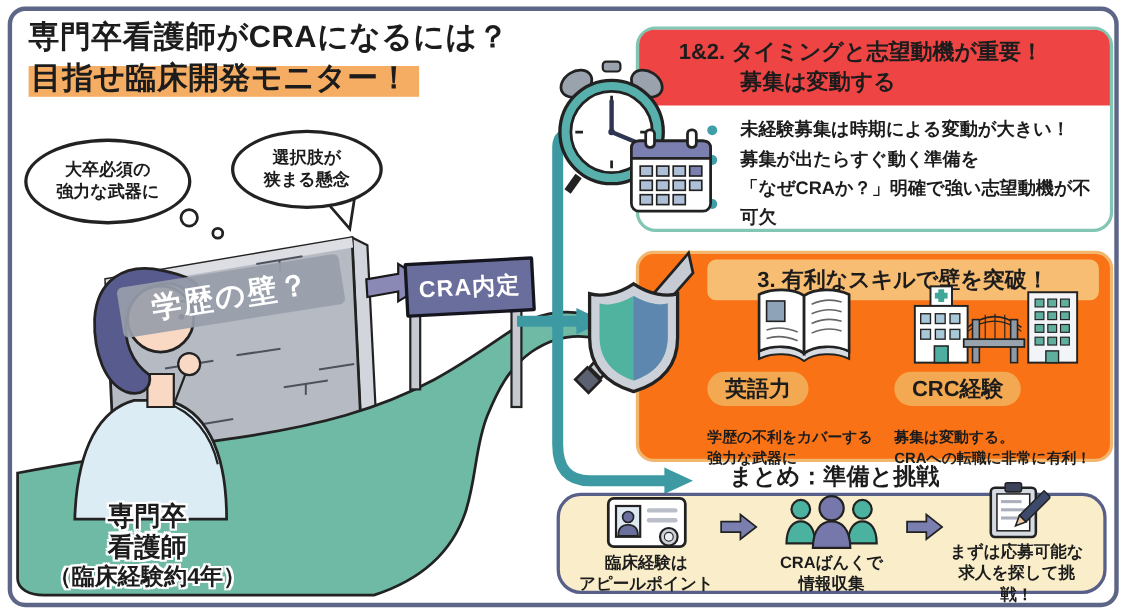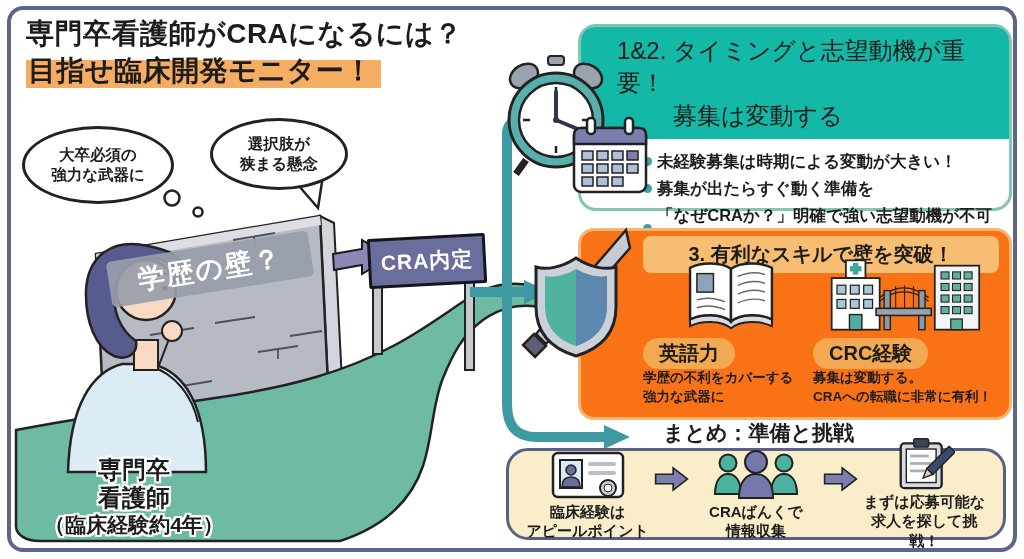--- a/index.html
+++ b/index.html
@@ -26,35 +26,35 @@
   .sign{left:368px;top:236px;width:112px;height:44px;transform:rotate(-3deg);background:#6a6e9d;
       border:3px solid #15151f;border-radius:2px;color:#fff;font-weight:bold;font-size:21px;letter-spacing:1px;
       display:flex;align-items:center;justify-content:center;z-index:5}
   
   .person-label{left:16px;top:456px;width:236px;text-align:center;font-weight:bold;line-height:1.18;z-index:6;
       text-shadow:-2px -2px 0 #fff,2px -2px 0 #fff,-2px 2px 0 #fff,2px 2px 0 #fff,0 -2px 0 #fff,0 2px 0 #fff,-2px 0 0 #fff,2px 0 0 #fff}
   .person-label .l12{font-size:24px}
   .person-label .l3{font-size:21px}
   
   .box-timing{left:578px;top:24px;width:428px;height:181px;background:#fff;border:3px solid #83c6b4;border-radius:18px;z-index:2}
-  .box-timing .hdr{background:#14b8a6;border-radius:14px 14px 0 0;padding:8px 8px 7px 36px;font-weight:normal;font-size:24px;line-height:1.35}
+  .box-timing .hdr{background:#ef4444;border-radius:14px 14px 0 0;padding:8px 8px 7px 36px;font-weight:bold;font-size:20px;line-height:1.35}
   .box-timing .hdr2{padding-left:56px}
   .box-timing ul{list-style:none;margin:9px 0 0 0;padding:0 8px 0 62px}
-  .box-timing li{display:flex;align-items:center;gap:5px;font-weight:bold;font-size:16.5px;line-height:1.62}
+  .box-timing li{display:flex;align-items:center;gap:21px;font-weight:bold;font-size:16.5px;line-height:1.62}
   .box-timing li .dot{width:9px;height:9px;border-radius:50%;background:#3f9fa7;flex:0 0 auto}
   
   .box-skills{left:578px;top:228px;width:428px;height:186px;background:#f97316;border:3px solid #f3b66e;border-radius:16px;z-index:2}
   .box-skills .hdr{position:absolute;left:62px;right:10px;top:5px;background:#f7bd72;border-radius:8px;
       text-align:center;font-weight:bold;font-size:20px;padding:5px 0}
   .skill{position:absolute;top:24px;}
   .skill.c1{left:62px;width:176px}
   .skill.c2{left:232px;width:192px}
   .skill .icon-slot{height:80px;display:flex;align-items:flex-end;justify-content:center}
   .pill{display:inline-block;background:#f3a952;border-radius:17px;padding:2px 16px;font-weight:bold;font-size:20px;margin-top:3px}
-  .skill .desc{font-weight:bold;font-size:13.5px;line-height:1.4;margin-top:0}
+  .skill .desc{font-weight:bold;font-size:13.5px;line-height:1.4;margin-top:20px}
   
   .summary-heading{left:663px;top:419px;font-weight:bold;font-size:21px;z-index:3}
   .box-summary{left:506px;top:448px;width:500px;height:92px;background:#faeeca;border:3px solid #58608a;border-radius:22px;
       display:flex;align-items:center;justify-content:space-between;padding:2px 12px;box-sizing:border-box;z-index:2}
   .step{display:flex;flex-direction:column;align-items:center;width:152px}
   .step .icon-slot{height:52px;display:flex;align-items:flex-end;justify-content:center}
   .step .lbl{font-weight:bold;font-size:15px;line-height:1.28;text-align:center;margin-top:2px}
   .step-arrow{margin-bottom:30px}
   
   .icon-clock{left:496px;top:52px;z-index:3}

